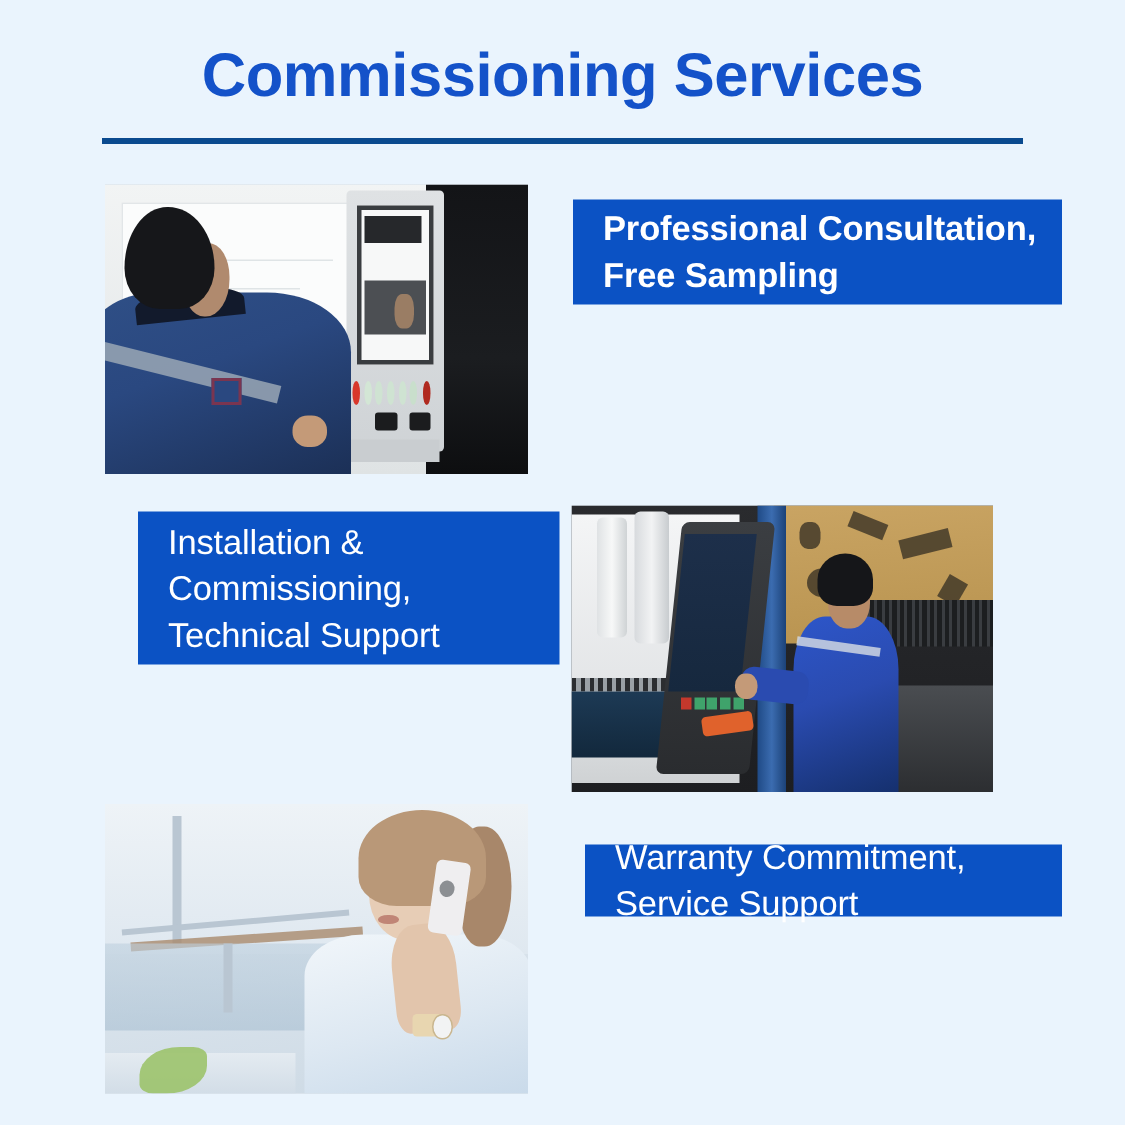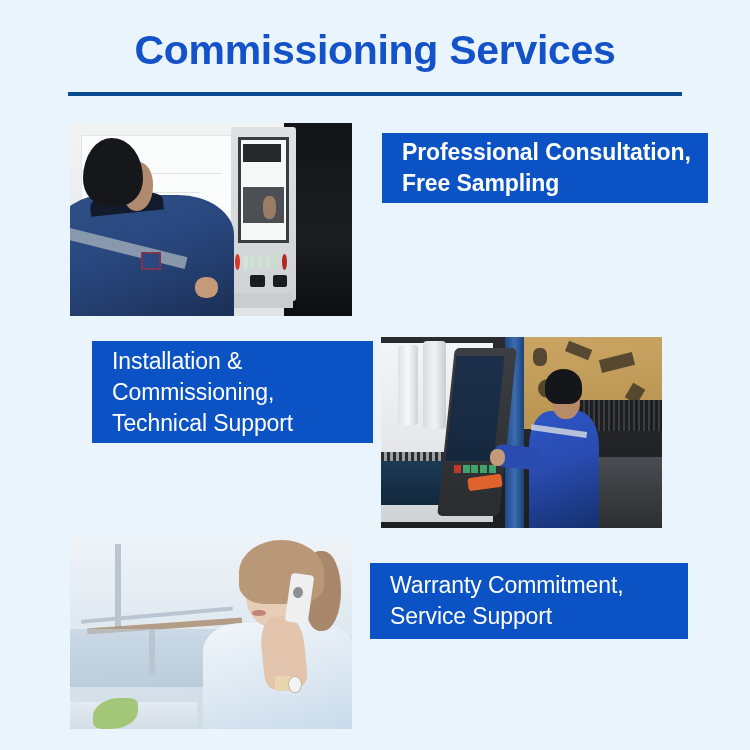--- a/index.html
+++ b/index.html
@@ -312,16 +312,16 @@
       <div class="p3-hair"></div>
       <div class="p3-armphone"></div>
       <div class="p3-phone"></div>
       <div class="p3-phonelogo"></div>
       <div class="p3-watch"></div>
       <div class="p3-watchface"></div>
     </div>
   </div>
 </div>
 
-<div class="banner" id="banner-warranty" style="left:370px; top:563px; width:318px; height:76px;">
+<div class="banner" id="banner-warranty" style="left:390px; top:563px; width:318px; height:48px;">
   <div class="btext">Warranty Commitment,
 Service Support</div>
 </div>
 
 </body></html>

